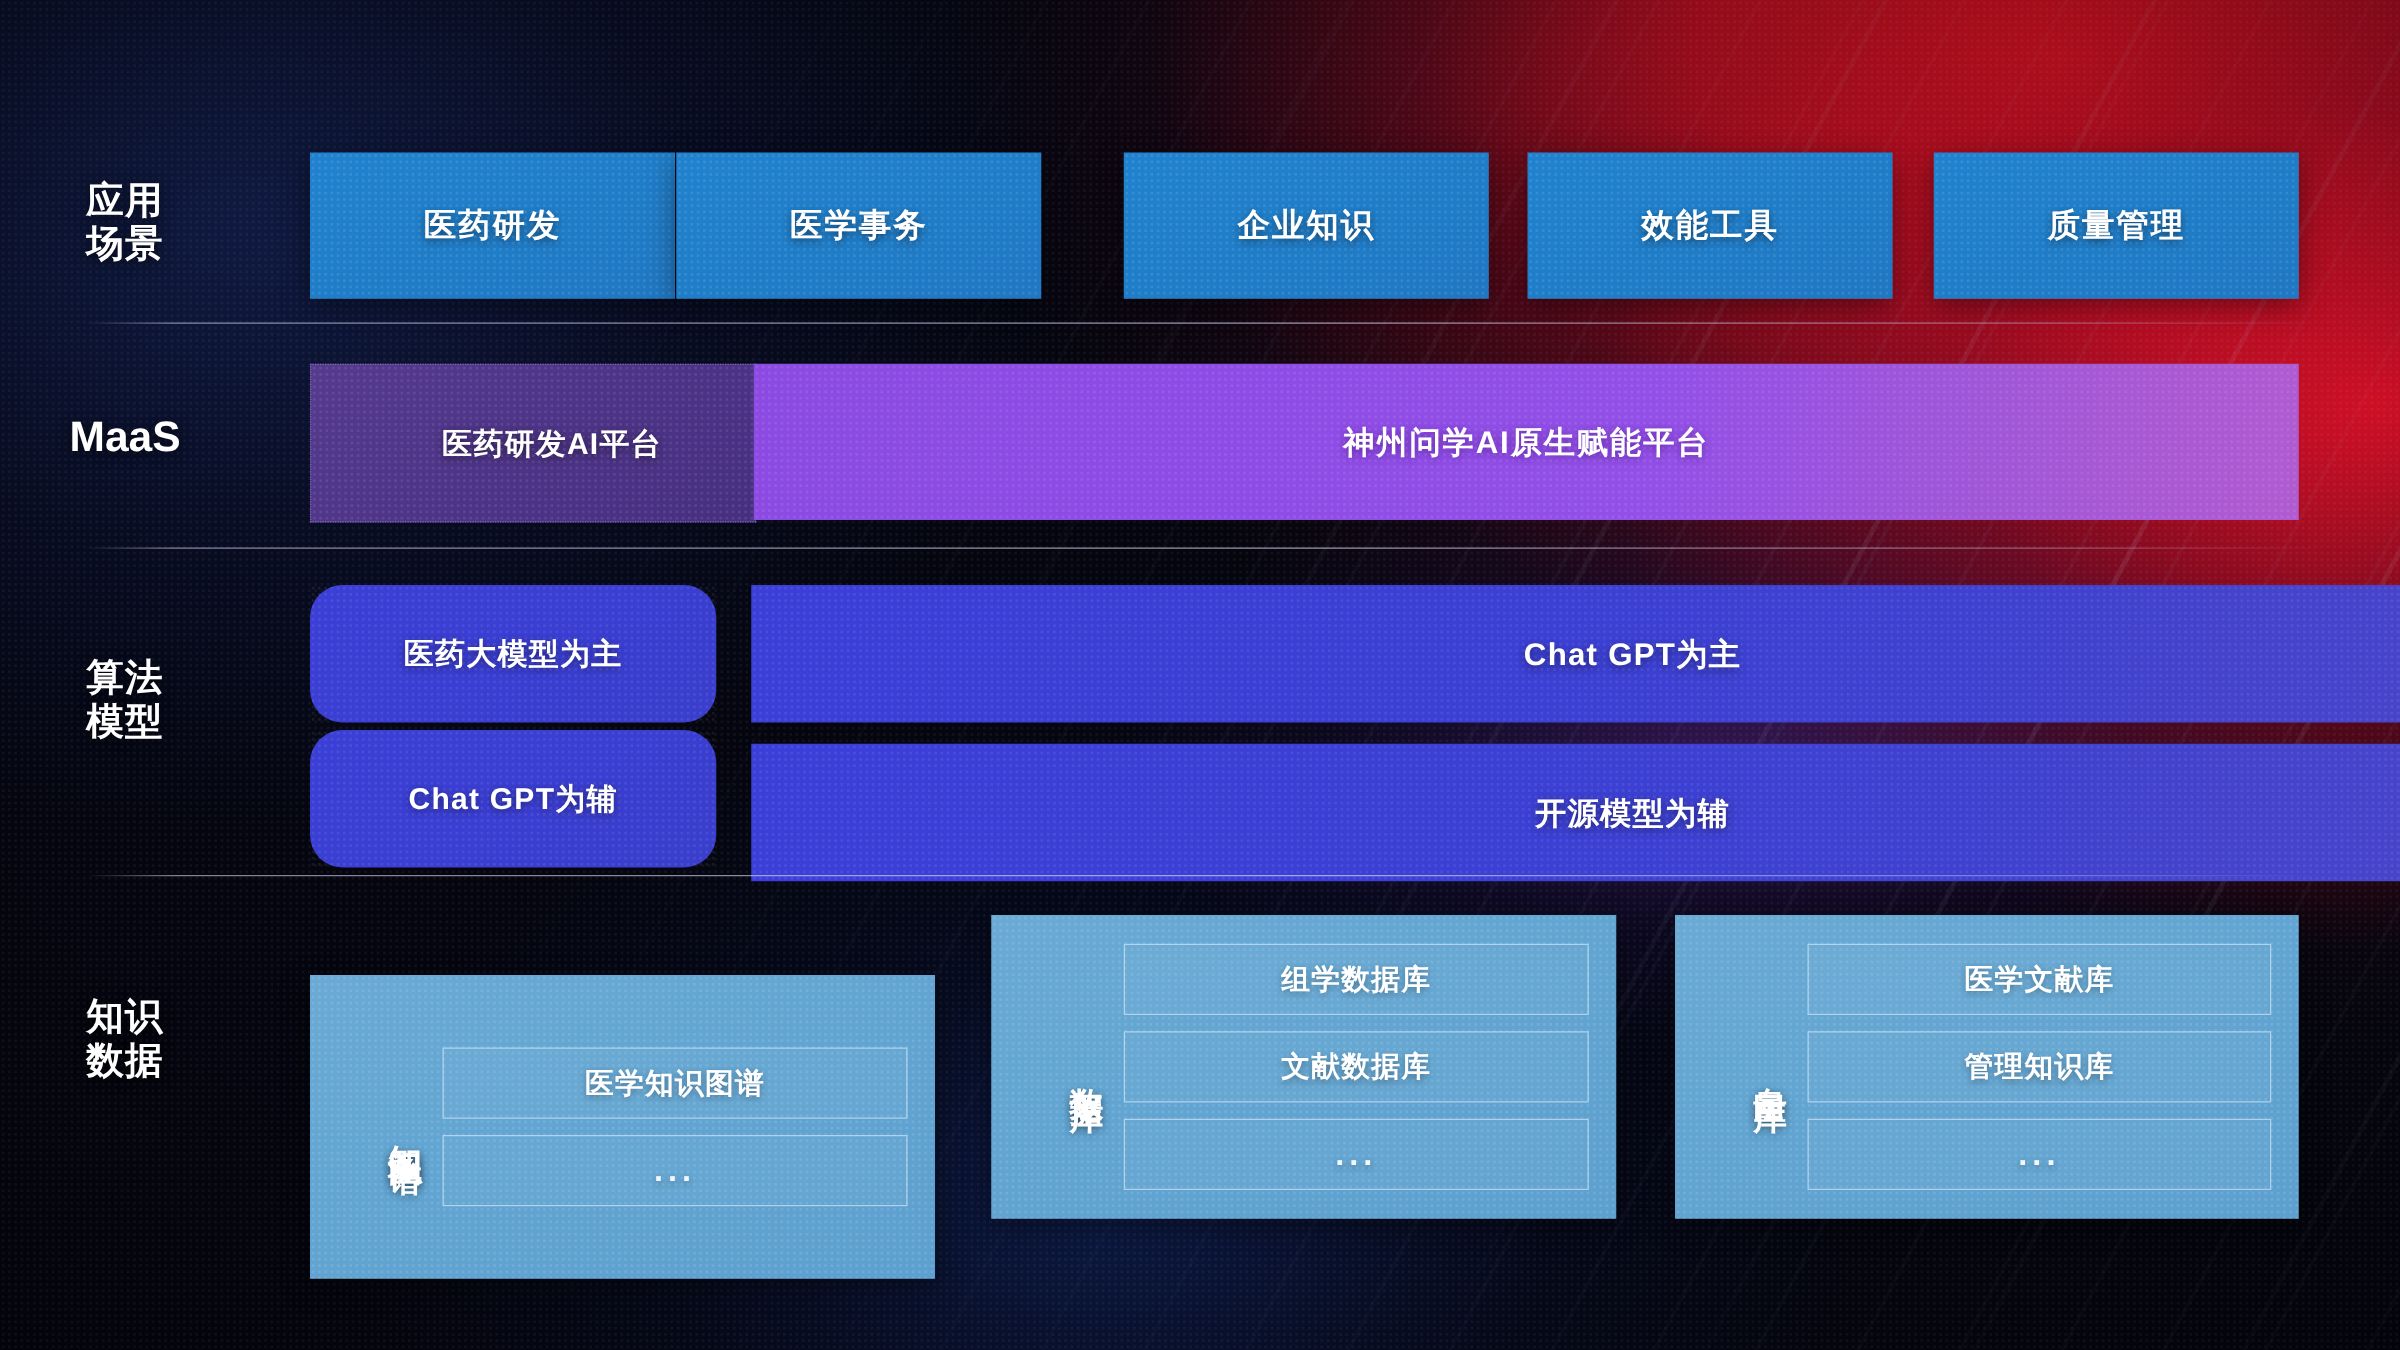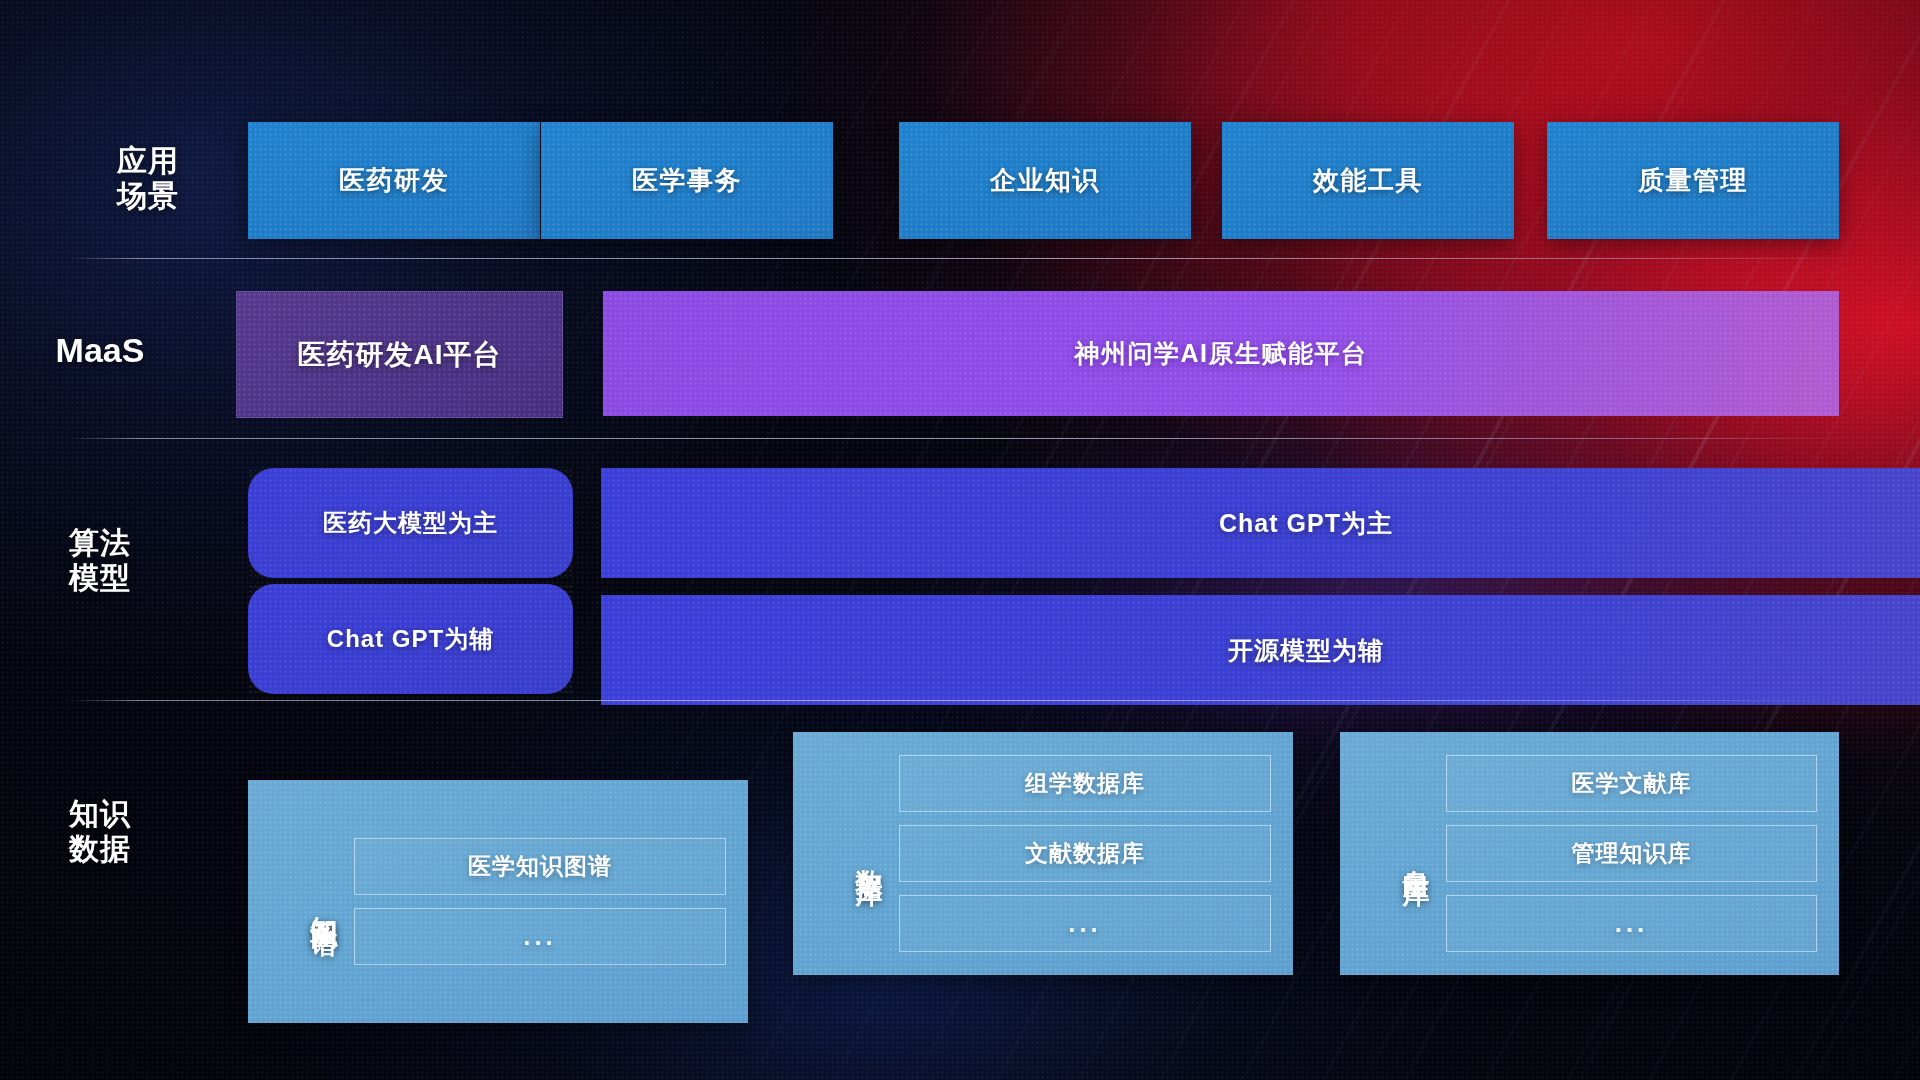--- a/index.html
+++ b/index.html
@@ -87,26 +87,27 @@
     color:#fff;font-size:26px;font-weight:700;letter-spacing:1.5px;
     box-shadow:0 6px 22px rgba(0,0,0,.42);
     text-shadow:0 2px 7px rgba(0,0,0,.45);
   }
   .appbox::after{content:"";position:absolute;inset:0;
     background-image:radial-gradient(rgba(255,255,255,0.10) 1px, rgba(0,0,0,0) 1.1px);
     background-size:5px 5px;pointer-events:none;}
 
   
   .maas-left{
-    position:absolute;top:0;left:236px;width:325px;height:125px;
+    position:absolute;top:0;left:248px;width:325px;height:125px;
     background:linear-gradient(145deg,#553a8e 0%,#4e3487 50%,#472f80 100%);
     display:flex;align-items:center;justify-content:center;
-    color:#fff;font-size:28px;font-weight:700;letter-spacing:1px;
+    color:#fff;font-size:24px;font-weight:700;letter-spacing:1px;
     text-shadow:0 2px 7px rgba(0,0,0,.5);
     border:1px dotted rgba(190,175,235,0.45);
+    padding-left:30px;
   }
   .maas-right{
     position:absolute;top:0;left:603px;width:1236px;height:125px;
     background:linear-gradient(97deg,#8b4be2 0%,#8e4ce6 32%,#9350e8 58%,#a056d8 78%,#b05bd0 100%);
     display:flex;align-items:center;justify-content:center;
     color:#fff;font-size:25px;font-weight:700;letter-spacing:1.5px;
     text-shadow:0 2px 8px rgba(60,10,110,.55);
   }
   .maas-left::after,.maas-right::after{content:"";position:absolute;inset:0;
     background-image:radial-gradient(rgba(255,255,255,0.09) 1px, rgba(0,0,0,0) 1.1px);
@@ -173,21 +174,21 @@
   <div class="bgL bg-violet"></div>
   <div class="streaks"></div>
   <div class="streaks2"></div>
   <div class="dots"></div>
   <div class="bgL bg-vig"></div>
 </div>
 
 <div id="stage">
 
   <div class="row" style="top:122px;height:117px;">
-    <div class="rowlabel" style="top:22px;font-size:30px;padding-left:48px;">
+    <div class="rowlabel" style="top:22px;font-size:30px;">
       <div>应用</div>
       <div>场景</div>
     </div>
     <div class="appbox" style="left:248px;width:292px;text-align:center;">医药研发</div>
     <div class="appbox" style="left:541px;width:292px;">医学事务</div>
     <div class="appbox" style="left:899px;width:292px;">企业知识</div>
     <div class="appbox" style="left:1222px;width:292px;">效能工具</div>
     <div class="appbox" style="left:1547px;width:292px;">质量管理</div>
   </div>
 

